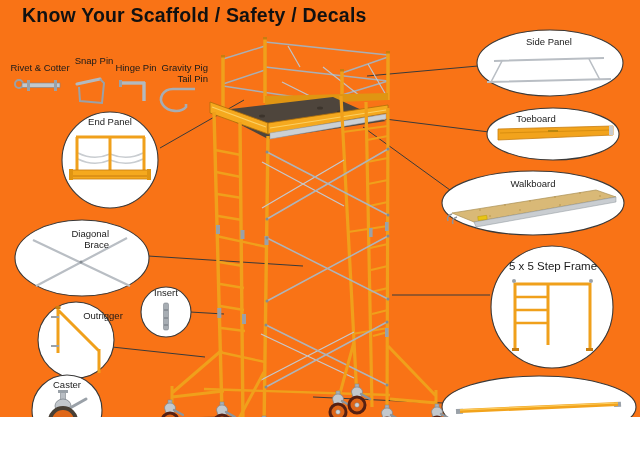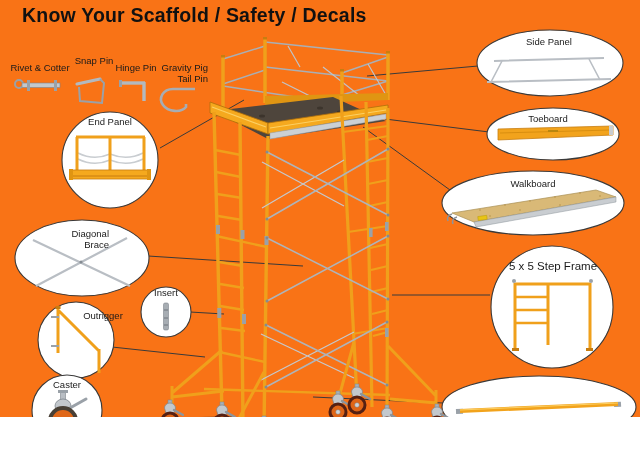--- a/index.html
+++ b/index.html
@@ -259,17 +259,17 @@
 <div class="label nowrap" style="left:94px;top:56px;">Snap Pin</div>
 <div class="label nowrap" style="left:136px;top:63px;">Hinge Pin</div>
 <div class="label" style="left:181px;top:63px;width:54px;">Gravity Pig Tail Pin</div>
 
 <div class="label nowrap" style="left:110px;top:117px;">End Panel</div>
 <div class="label" style="left:82px;top:229px;width:54px;">Diagonal Brace</div>
 <div class="label nowrap" style="left:166px;top:288px;">Insert</div>
 <div class="label nowrap" style="left:84px;top:311px;padding-left:38px;">Outrigger</div>
 <div class="label nowrap" style="left:67px;top:380px;">Caster</div>
 <div class="label nowrap" style="left:549px;top:37px;">Side Panel</div>
-<div class="label nowrap" style="left:548px;top:114px;">Toeboard</div>
+<div class="label nowrap" style="left:536px;top:114px;">Toeboard</div>
 <div class="label nowrap" style="left:533px;top:179px;">Walkboard</div>
 <div class="label nowrap big" style="left:553px;top:261px;">5 x 5 Step Frame</div>
 
 </div>
 
 </body></html>

